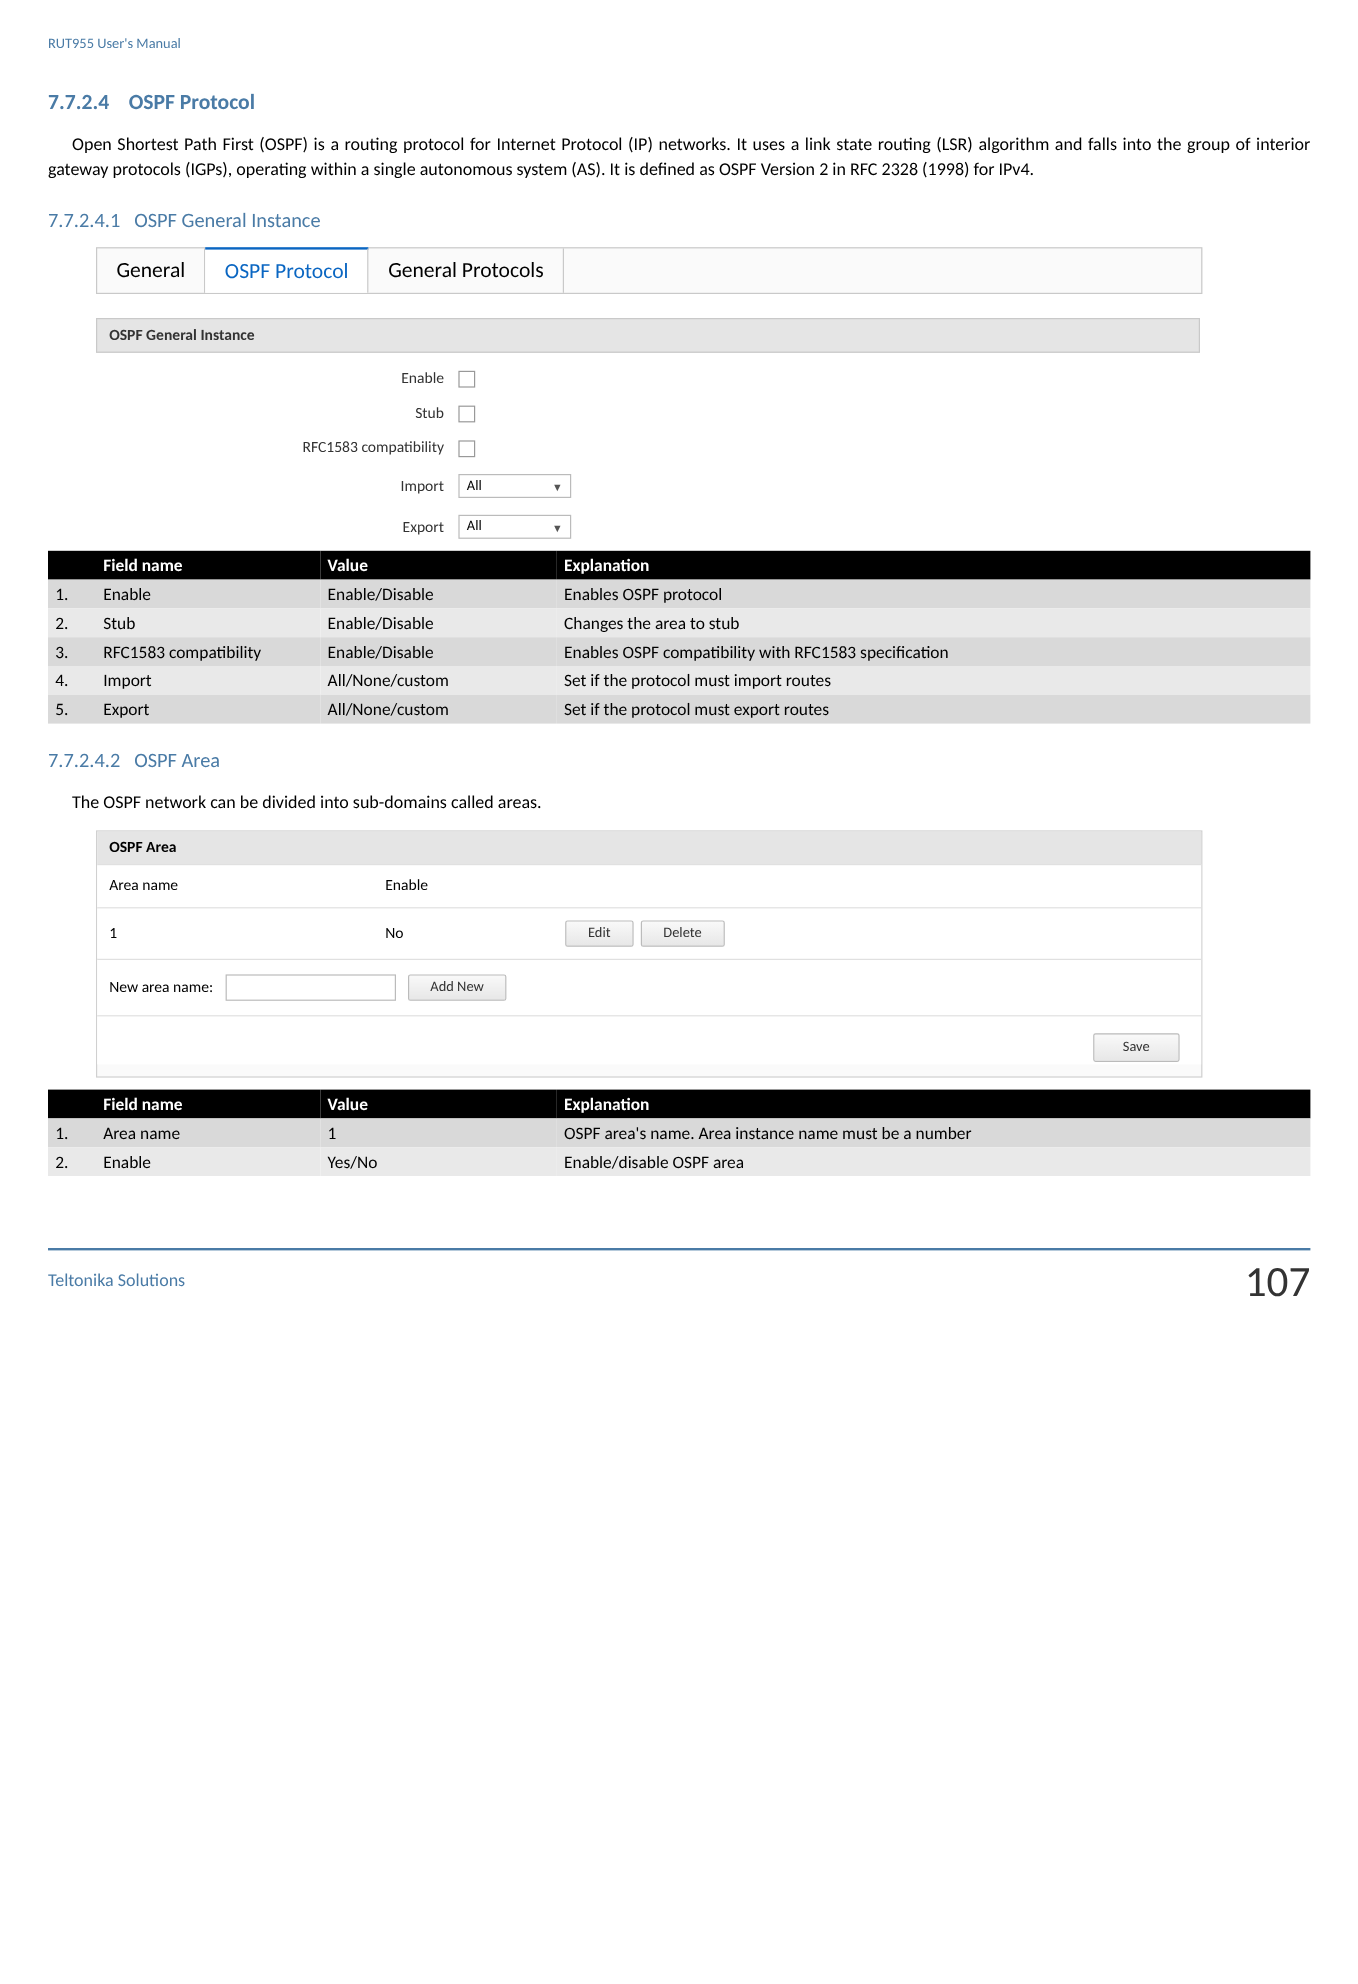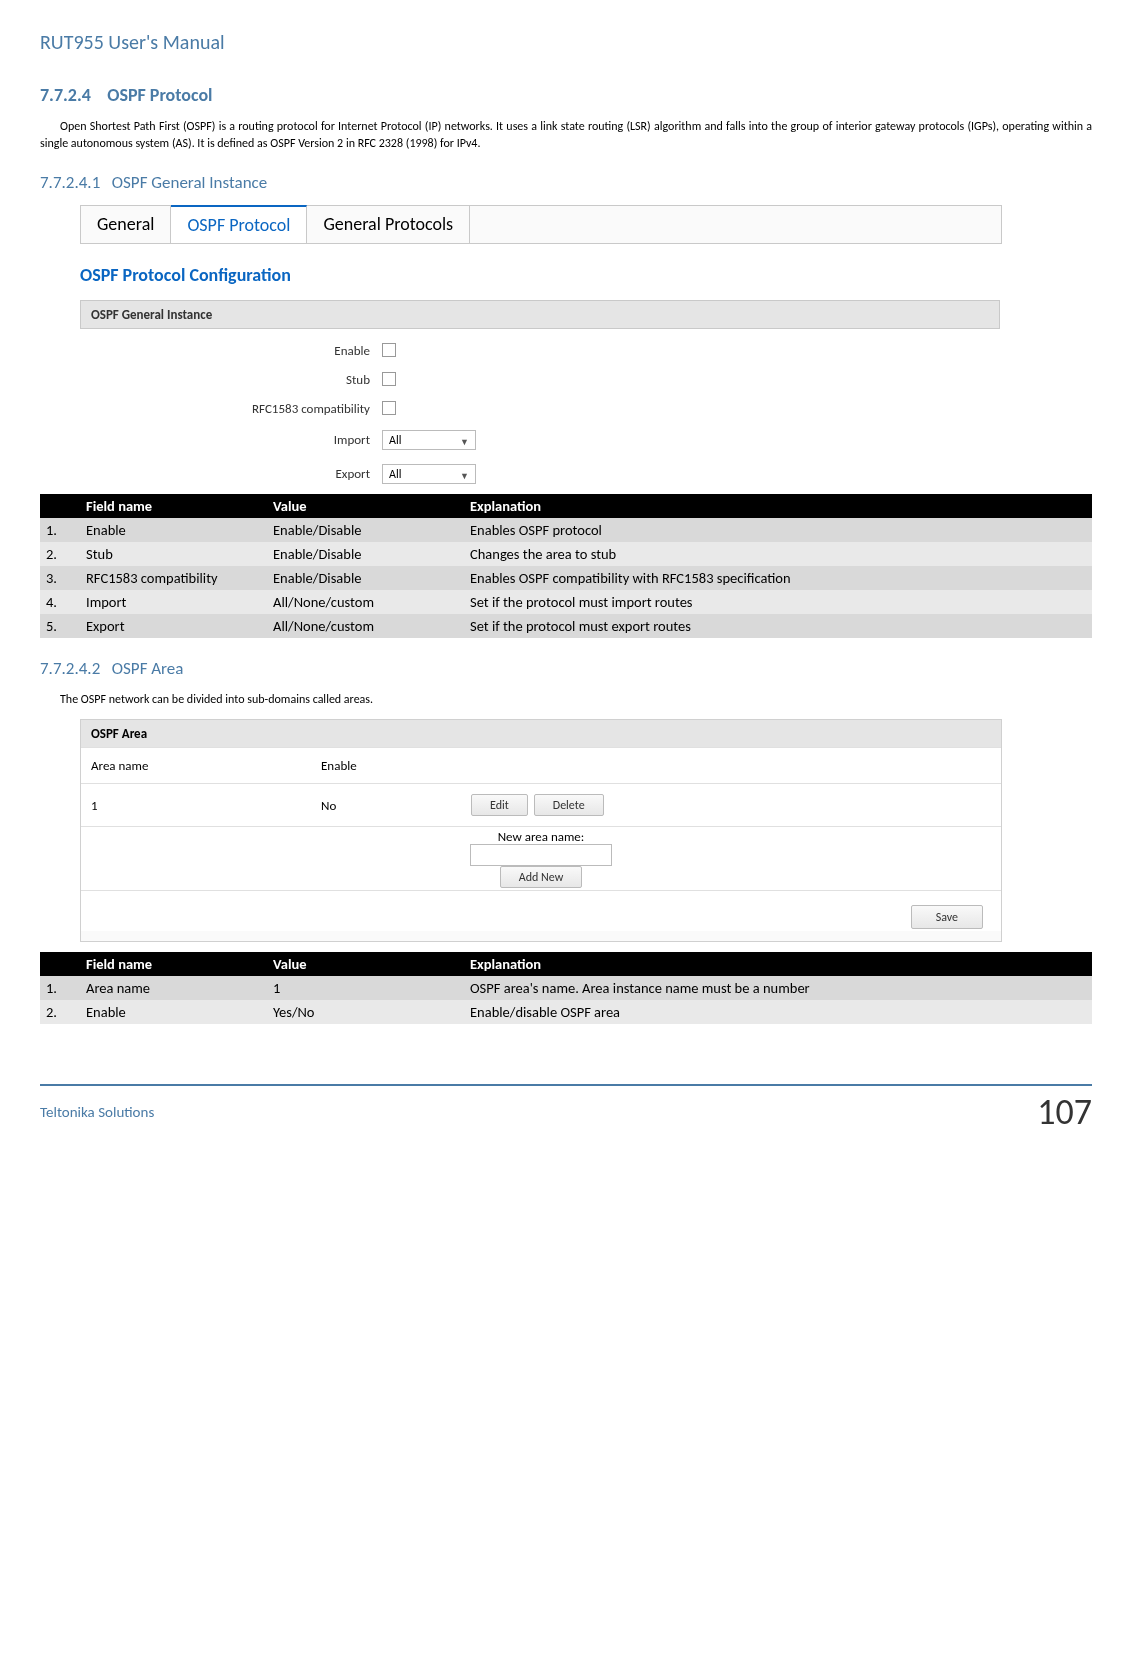--- a/index.html
+++ b/index.html
@@ -7,39 +7,39 @@
       width: 1132px;
       margin: 0;
       padding: 30px 40px;
       box-sizing: border-box;
       font-size: 14px;
       color: #000;
       background: #fff;
     }
     .doc-header {
       color: #4a7ba6;
-      font-size: 20px;
+      font-size: 12px;
       margin-bottom: 30px;
     }
     .heading-3 {
       color: #4a7ba6;
       font-weight: bold;
       font-size: 18px;
       margin-top: 20px;
       margin-bottom: 12px;
     }
     .heading-4 {
       color: #4a7ba6;
       font-weight: normal;
       font-size: 17px;
       margin-top: 20px;
       margin-bottom: 12px;
     }
     .body-text {
-      font-size: 12px;
+      font-size: 15px;
       line-height: 1.4;
       text-align: justify;
       margin-bottom: 12px;
       text-indent: 20px;
     }
     
     .tab-bar {
       display: flex;
       border: 1px solid #c9c9c9;
       width: 920px;
@@ -159,24 +159,23 @@
       border: 1px solid #bbb;
       border-radius: 2px;
       padding: 3px 18px;
       font-size: 12px;
       color: #333;
       display: inline-block;
     }
     .new-area-row {
       display: flex;
       align-items: center;
-      padding: 2px 10px;
+      padding: 12px 10px;
       border-top: 1px solid #e0e0e0;
       background: #fff;
-      flex-direction: column;
     }
     .text-input {
       border: 1px solid #bbb;
       height: 20px;
       width: 140px;
       margin: 0 10px;
       background: #fff;
     }
     .save-row {
       display: flex;
@@ -223,21 +222,20 @@
   <span>OSPF General Instance</span>
 </div>
 
 <div class="tab-bar">
   <div class="tab">General</div>
   <div class="tab active">OSPF Protocol</div>
   <div class="tab">General Protocols</div>
 </div>
 
 <div class="config-block">
-  <div class="config-title">OSPF Protocol Configuration</div>
   <div class="section-band">OSPF General Instance</div>
 
   <div class="form-row">
     <div class="form-label">Enable</div>
     <div class="checkbox"></div>
   </div>
   <div class="form-row">
     <div class="form-label">Stub</div>
     <div class="checkbox"></div>
   </div>

